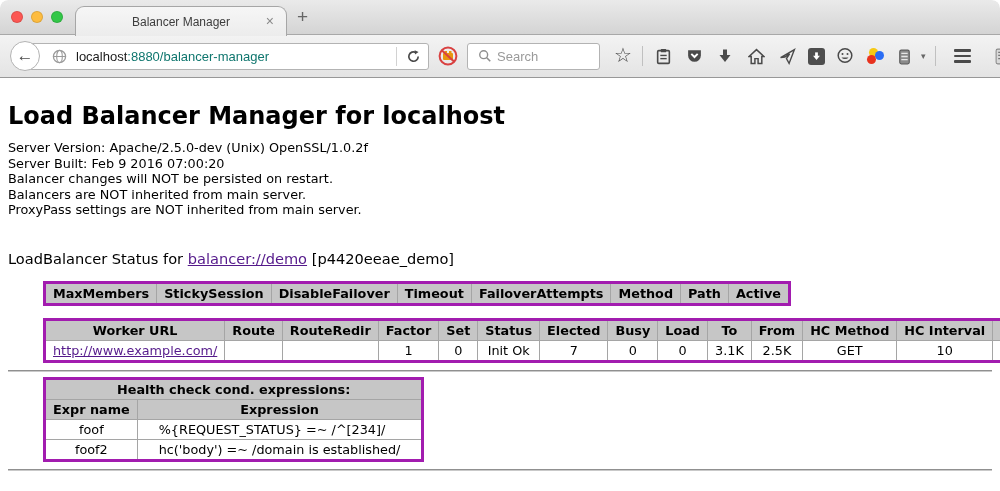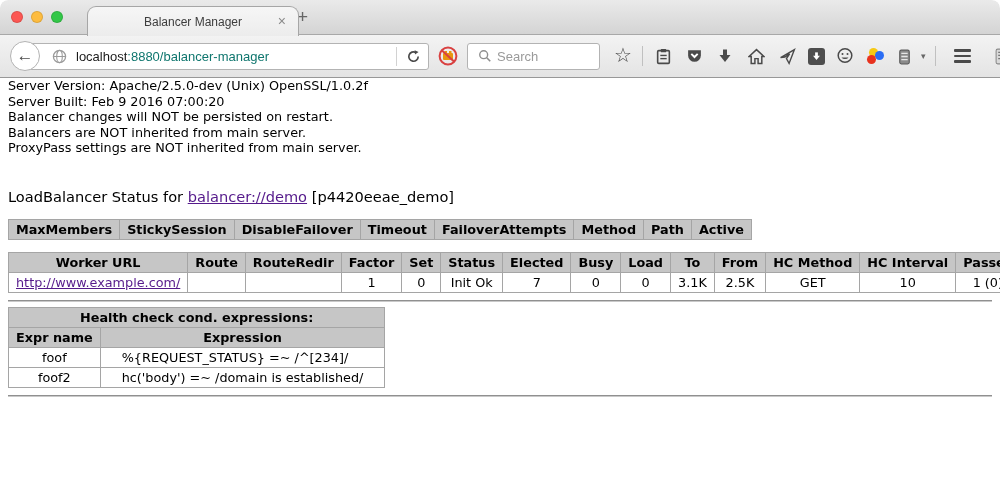--- a/index.html
+++ b/index.html
@@ -11,21 +11,21 @@
   
   .tabstrip { position:relative; height:35px;
               background:linear-gradient(#eaeaea,#d4d4d4);
               border-bottom:1px solid #a8a8a8; border-radius:8px 8px 0 0; }
   .traffic { position:absolute; top:11px; left:11px; display:flex; gap:8px; }
   .light { width:12px; height:12px; border-radius:50%; border:1px solid rgba(0,0,0,.12); }
   .tab { position:absolute; left:75px; top:6px; width:212px; height:30px;
          background:linear-gradient(#f6f6f6,#ececec);
          border:1px solid #a6a6a6; border-bottom:none;
          border-radius:9px 9px 0 0; display:flex; align-items:center;
-         justify-content:center; font-size:12px; color:#3d3d3d; z-index:2;margin-left:12px; }
+         justify-content:center; font-size:12px; color:#3d3d3d; z-index:2; }
   .tab-close { position:absolute; right:12px; top:5px; color:#8a8a8a;
                font-size:14px; line-height:18px; cursor:default; }
   .newtab { position:absolute; left:297px; top:6px; font-size:19px; color:#666; }
 
   
   .toolbar { height:43px; background:linear-gradient(#f3f3f3,#e4e4e4);
              border-bottom:1px solid #989898; display:flex; align-items:center;
              padding:0 10px; }
   .back-btn { width:30px; height:30px; border-radius:50%; background:#fff;
               border:1px solid #b3b3b3; display:flex; align-items:center;
@@ -63,21 +63,21 @@
   .hamburger { display:flex; flex-direction:column; gap:3px; margin-left:8px; }
   .hamburger span { width:17px; height:2.5px; background:#4a4a4a; border-radius:1px; }
   .page-thumb { margin-left:12px; }
 
   
   .content { padding:0 8px; font-family:"DejaVu Sans",sans-serif; color:#000; }
   .content h1 { font-size:24px; font-weight:bold; margin:24px 0 10px; }
   .info { font-size:12.8px; line-height:15.6px; }
   .content h3 { font-size:14.6px; font-weight:normal; margin:32px 0 14px; }
   a.vlink { color:#551a8b; text-decoration:underline; }
-  table { border-collapse:collapse; font-size:12.8px; border:1px solid #a21caf; }
+  table { border-collapse:collapse; font-size:12.8px; border:3px solid #a21caf;margin-left:35px; }
   th, td { border:1px solid #a5a5a5; padding:2px 7px; text-align:center;
            height:16px; white-space:nowrap; }
   th { background:#c6c6c6; font-weight:bold; }
   .t-balancer { width:617px; }
   .t-worker { width:961px; margin-top:12px; }
   .t-worker td.url-cell { text-align:left; }
   .t-health { width:313px; margin-top:5px; }
   .t-health td.expr { text-align:left; padding:2px 21px; }
   hr.sep { border:none; height:2px; background:#909090;
            border-bottom:1px solid #c9c9c9; margin:7px 0 0; }
@@ -218,20 +218,21 @@
             <line x1="4" y1="5" x2="14" y2="5" stroke="#777" stroke-width="1.2"></line>
             <line x1="4" y1="8" x2="10" y2="8" stroke="#777" stroke-width="1.2"></line>
             <line x1="4" y1="11" x2="14" y2="11" stroke="#777" stroke-width="1.2"></line>
             <polygon points="11,12 16,12 16,16 13,16" fill="#f2f2f2" stroke="#8a8a8a" stroke-width="0.8"></polygon>
           </svg>
       </span>
     </div>
   </div>
 
   <div class="content">
+    <h1>Load Balancer Manager for localhost</h1>
 
     <div class="info">
       <div>Server Version: Apache/2.5.0-dev (Unix) OpenSSL/1.0.2f</div>
       <div>Server Built: Feb 9 2016 07:00:20</div>
       <div>Balancer changes will NOT be persisted on restart.</div>
       <div>Balancers are NOT inherited from main server.</div>
       <div>ProxyPass settings are NOT inherited from main server.</div>
     </div>
 
     <h3><span>LoadBalancer Status for </span><a href="#" class="vlink">balancer://demo</a><span> [p4420eeae_demo]</span></h3>

